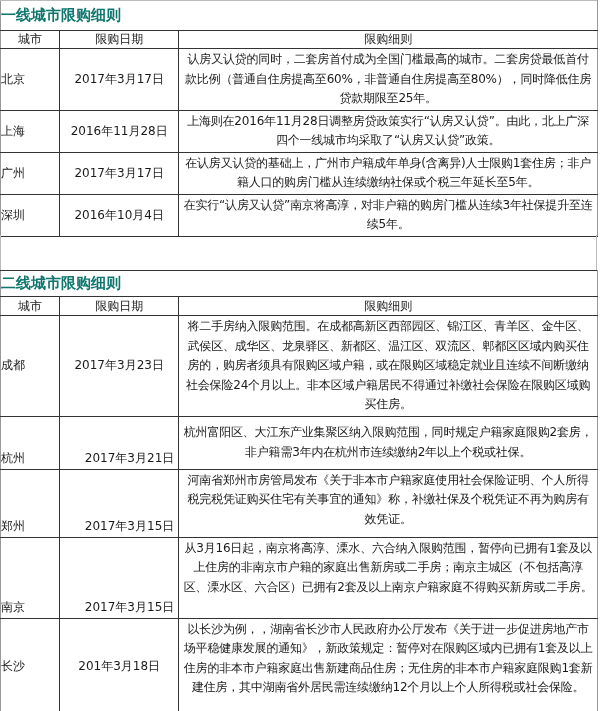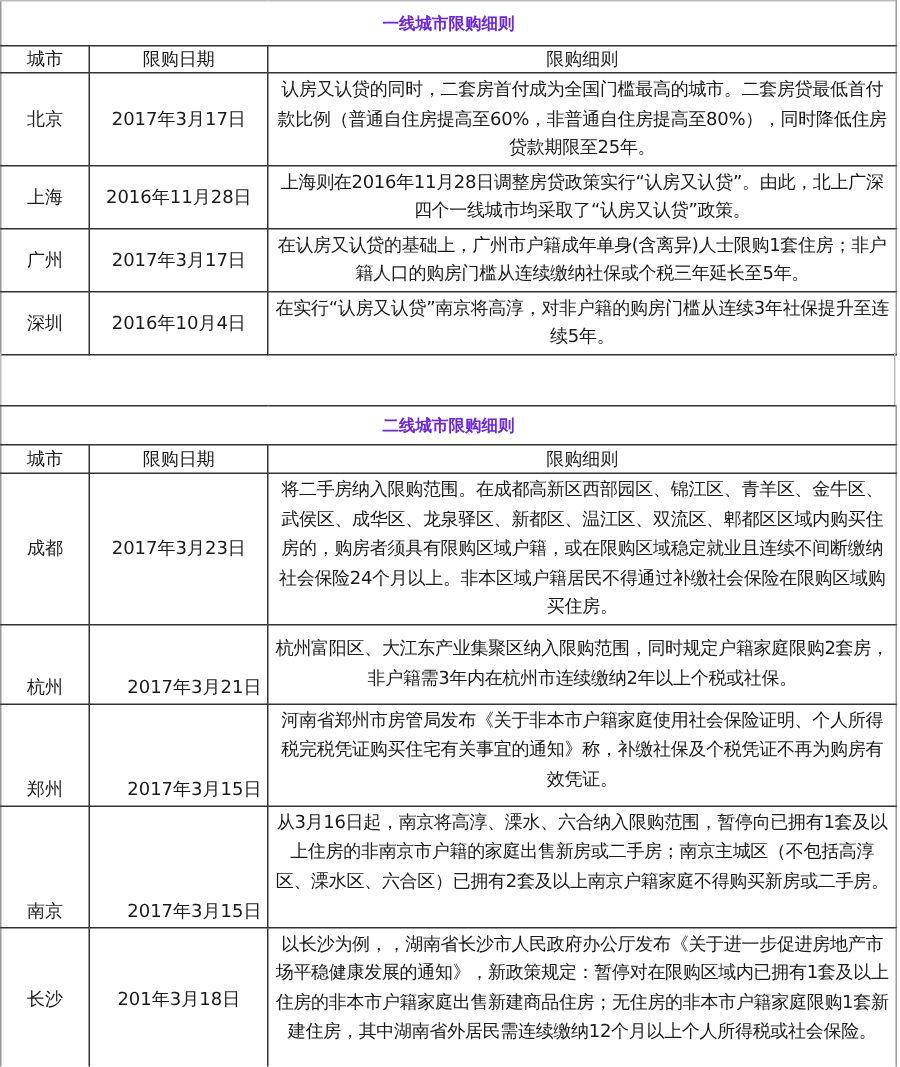--- a/index.html
+++ b/index.html
@@ -3,23 +3,23 @@
   <meta charset="utf-8">
   <style>
     html, body { margin:0; padding:0; background:#ffffff; }
     body { width:600px; height:711px; overflow:hidden; position:relative;
       font-family: "DejaVu Sans", "Liberation Sans", sans-serif; color:#1a1a1a; }
     table { border-collapse: collapse; position:absolute; left:0; table-layout:fixed; width:598px; }
     td { border:1px solid #333; padding:0; font-size:12px; vertical-align:middle; overflow:hidden; }
     .t1 { top:0; }
     .t2 { top:270px; }
     .outer-top td.title { border-top:1px solid #bbb; }
-    td.title { text-align:center; font-weight:bold; font-size:11px; color:#6d28d9; }
+    td.title { font-weight:bold; font-size:15px; color:#0f766e; }
     td.hdr { text-align:center; font-size:12px;margin-top:12px; }
-    td.city { text-align:center; }
+    td.city { }
     td.date { text-align:center; }
     td.date.br { text-align:right; padding-right:4px; vertical-align:bottom; padding-bottom:2px; }
     td.city.b { vertical-align:bottom; padding-bottom:2px; }
     td.detail { text-align:center; padding:1px 3px; line-height:19.5px; vertical-align:top; letter-spacing:-0.2px; }
     .col1 { width:59px; }
     .col2 { width:119px; }
     .col3 { width:418px; }
     .spacer { position:absolute; left:0; top:235px; width:597px; height:35px; border-left:1px solid #bbb; border-right:1px solid #bbb; box-sizing:border-box; }
     table td:first-child { border-left-color:#999; }
     table td:last-child { border-right-color:#999; }

